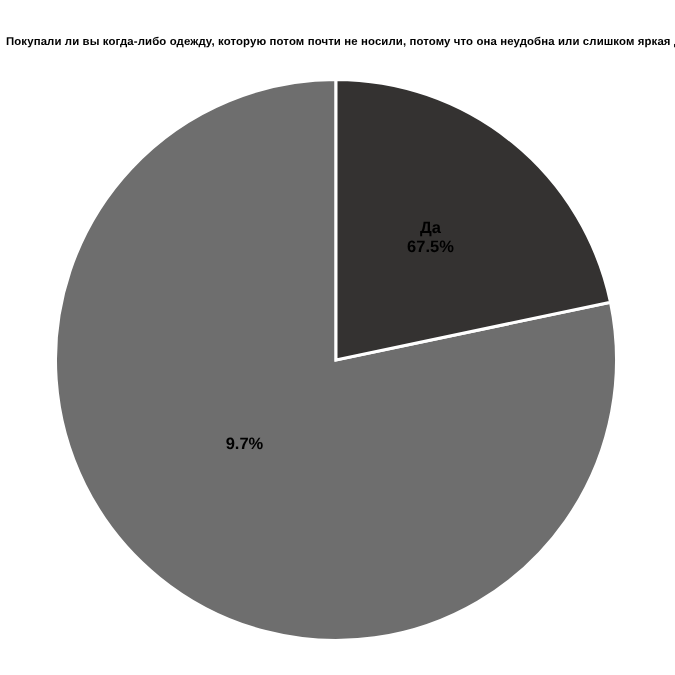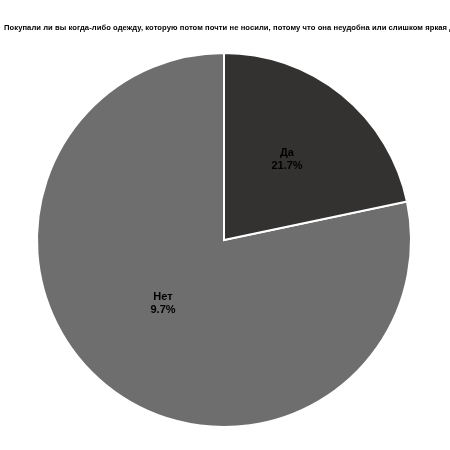--- a/index.html
+++ b/index.html
@@ -74,21 +74,20 @@
 
   <svg class="pie-svg" viewBox="0 0 450 450">
 
     <path id="slice-no" d="M 224 240 L 406.99 201.50 A 187 187 0 1 1 224.00 53.00 Z" fill="#6e6e6e" stroke="#ffffff" stroke-width="2"></path>
 
     <path id="slice-yes" d="M 224 240 L 224.00 53.00 A 187 187 0 0 1 406.99 201.50 Z" fill="#343231" stroke="#ffffff" stroke-width="2"></path>
   </svg>
 
   <div class="slice-label" id="label-yes">
     <span class="label-name">Да</span>
-    <span class="label-pct">21.7%</span>
+    <span class="label-pct">67.5%</span>
   </div>
 
   <div class="slice-label" id="label-no">
-    <span class="label-name">Нет</span>
     <span class="label-pct">9.7%</span>
   </div>
 
 </div>
 
 </body></html>

